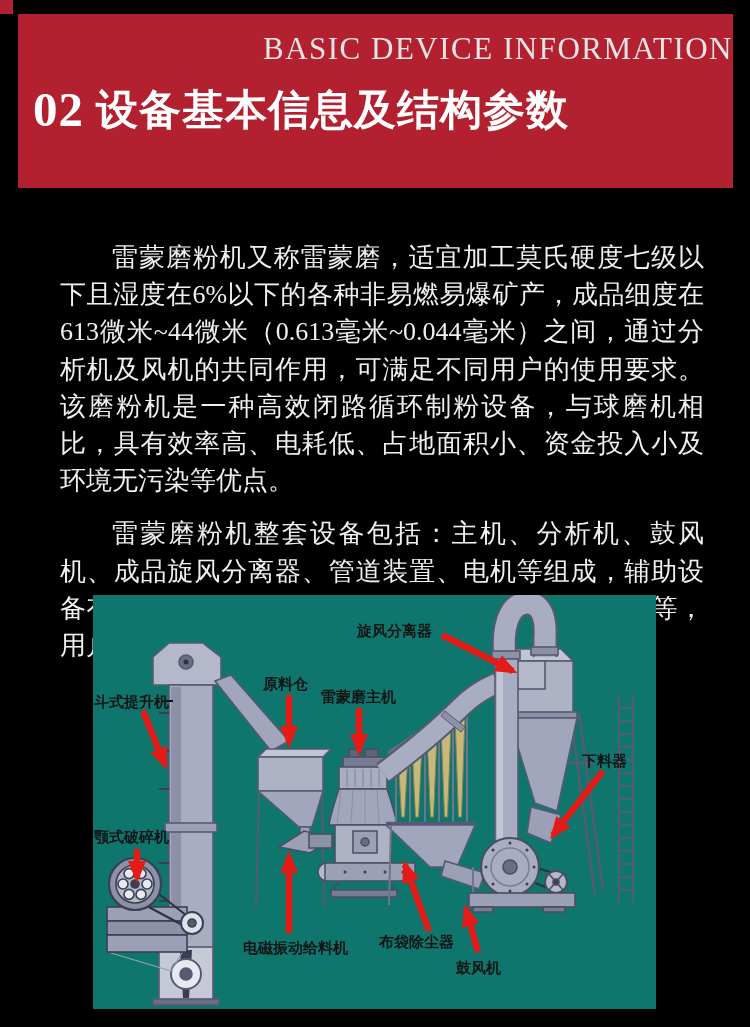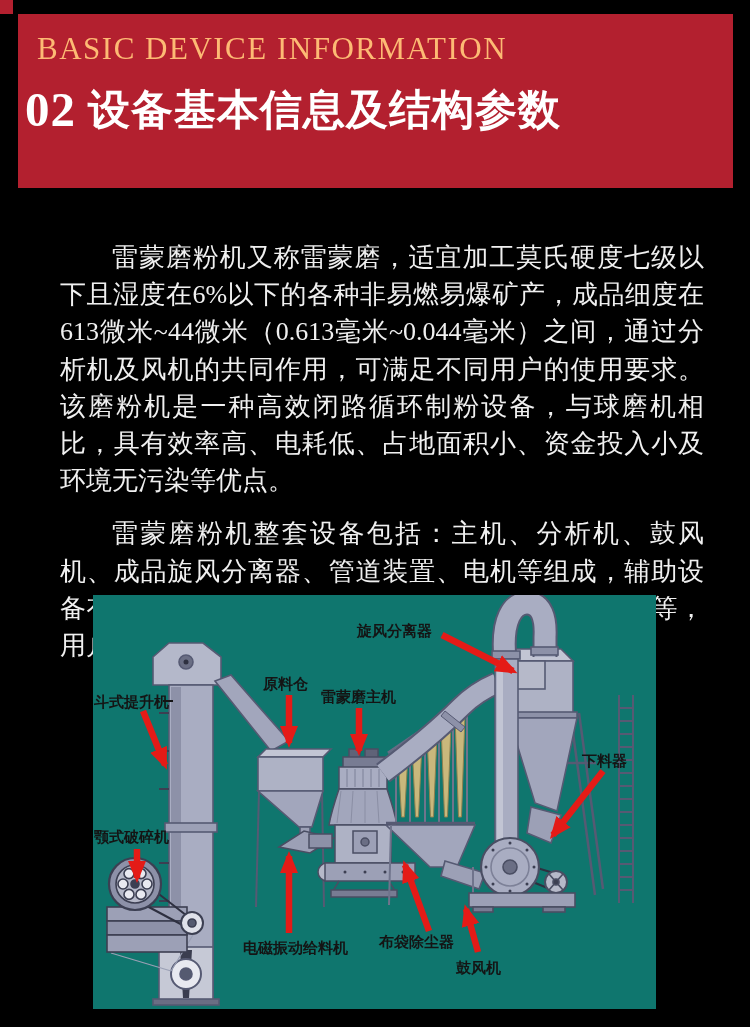--- a/index.html
+++ b/index.html
@@ -4,22 +4,22 @@
 <style>
   :root{
     --accent:#b3202f; --page-bg:#000000; --text:#f0f0f0;
     --arrow:#e41b17; --machine:#a9adc2; --machine-dark:#565a73; --bags:#c9b87c;
   }
   html,body{margin:0;padding:0;background:#111;}
   .page{position:relative;width:750px;height:1027px;background:var(--page-bg);
         overflow:hidden;font-family:"Liberation Serif","DejaVu Serif",serif;}
   .corner-accent{position:absolute;left:0;top:0;width:13px;height:14px;background:var(--accent);}
   .hero{position:absolute;left:18px;top:14px;width:715px;height:174px;background:var(--accent);}
-  .hero-en{margin:12px 0 0 19px;color:#fdba74;font-size:31px;line-height:45px;letter-spacing:1.5px;}
-  .hero-zh{margin:10px 0 0 7px;color:#ffffff;white-space:nowrap;font-family:Liberation Serif, serif;}
+  .hero-en{margin:12px 0 0 19px;color:#e5e5e5;font-size:31px;line-height:45px;letter-spacing:1.5px;text-align:right;}
+  .hero-zh{margin:10px 0 0 15px;color:#ffffff;white-space:nowrap;font-family:Liberation Serif, serif;}
   .hero-zh .num{font-size:49px;font-weight:bold;letter-spacing:1px;vertical-align:-2px;}
   .hero-zh .zh{font-size:42px;font-weight:bold;margin-left:12px;letter-spacing:1px;}
   .body-text{position:absolute;left:44px;top:223px;width:676px;color:var(--text);
              font-size:26px;line-height:37.2px;text-align:justify;}
   .body-text p{margin:16px;text-indent:2em;}
   .diagram{position:absolute;left:93px;top:595px;width:563px;height:414px;background:#0f766e;margin:0;}
   .diagram svg{display:block;}
   svg text.lbl{font-family:"Liberation Serif","DejaVu Serif",serif;font-weight:bold;
                font-size:15px;fill:#141414;}
   .arrow{stroke:var(--arrow);stroke-width:6.5;}

